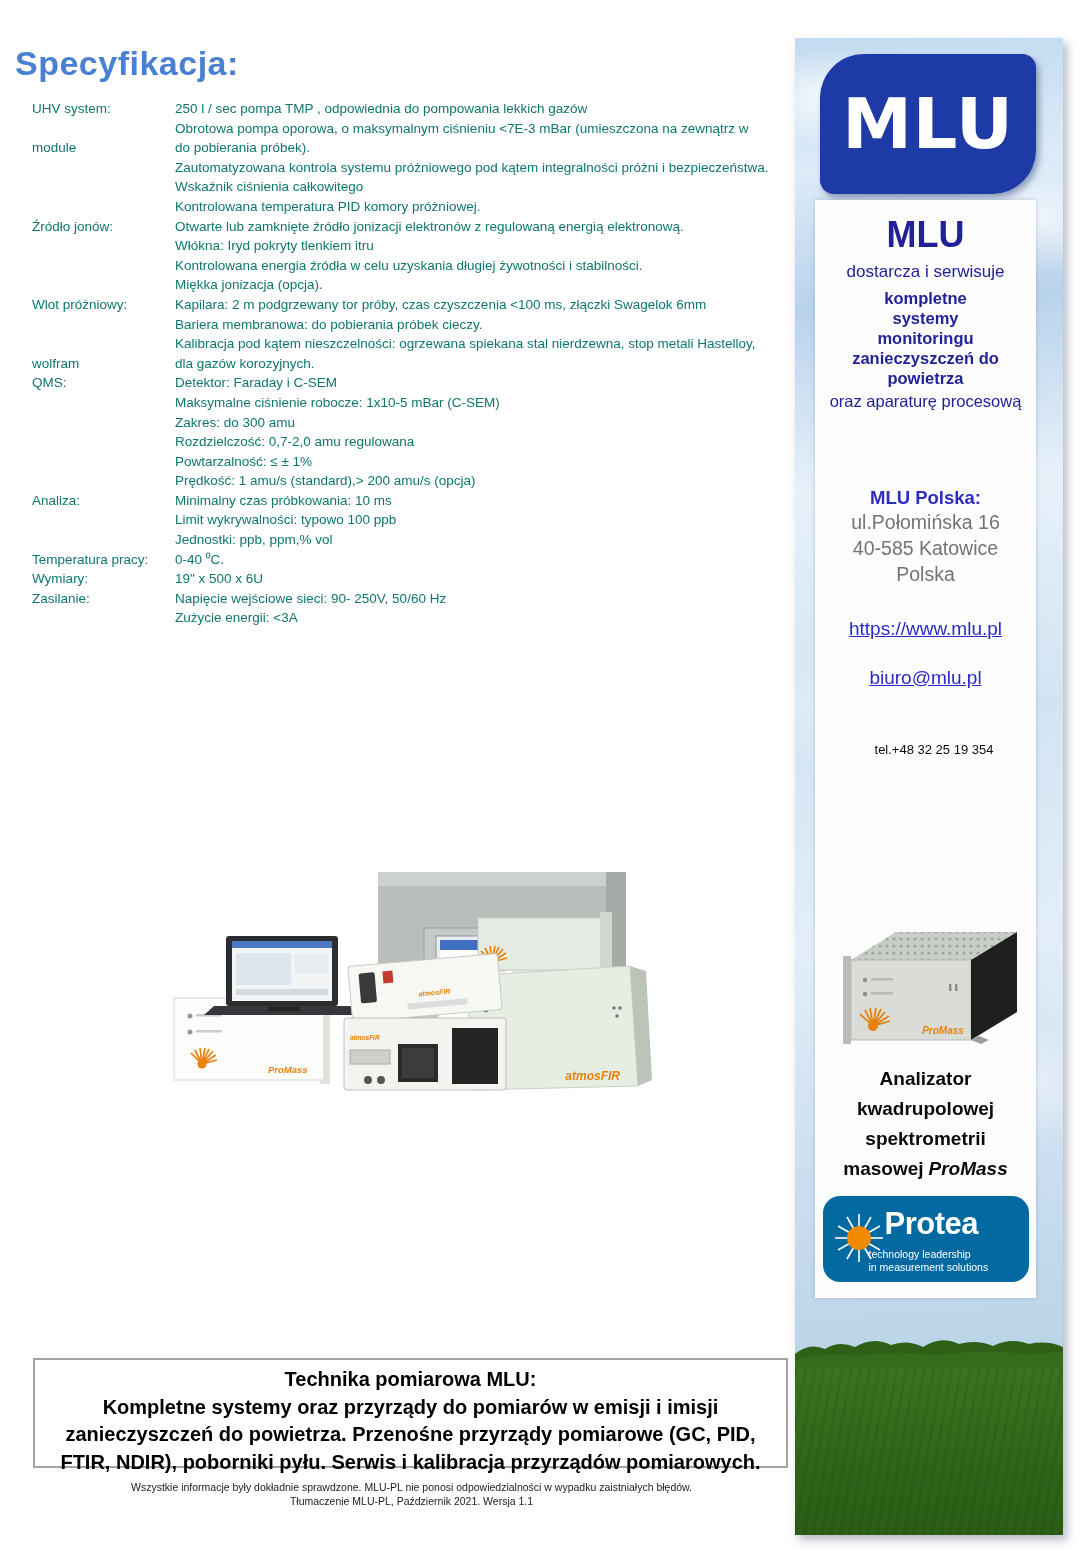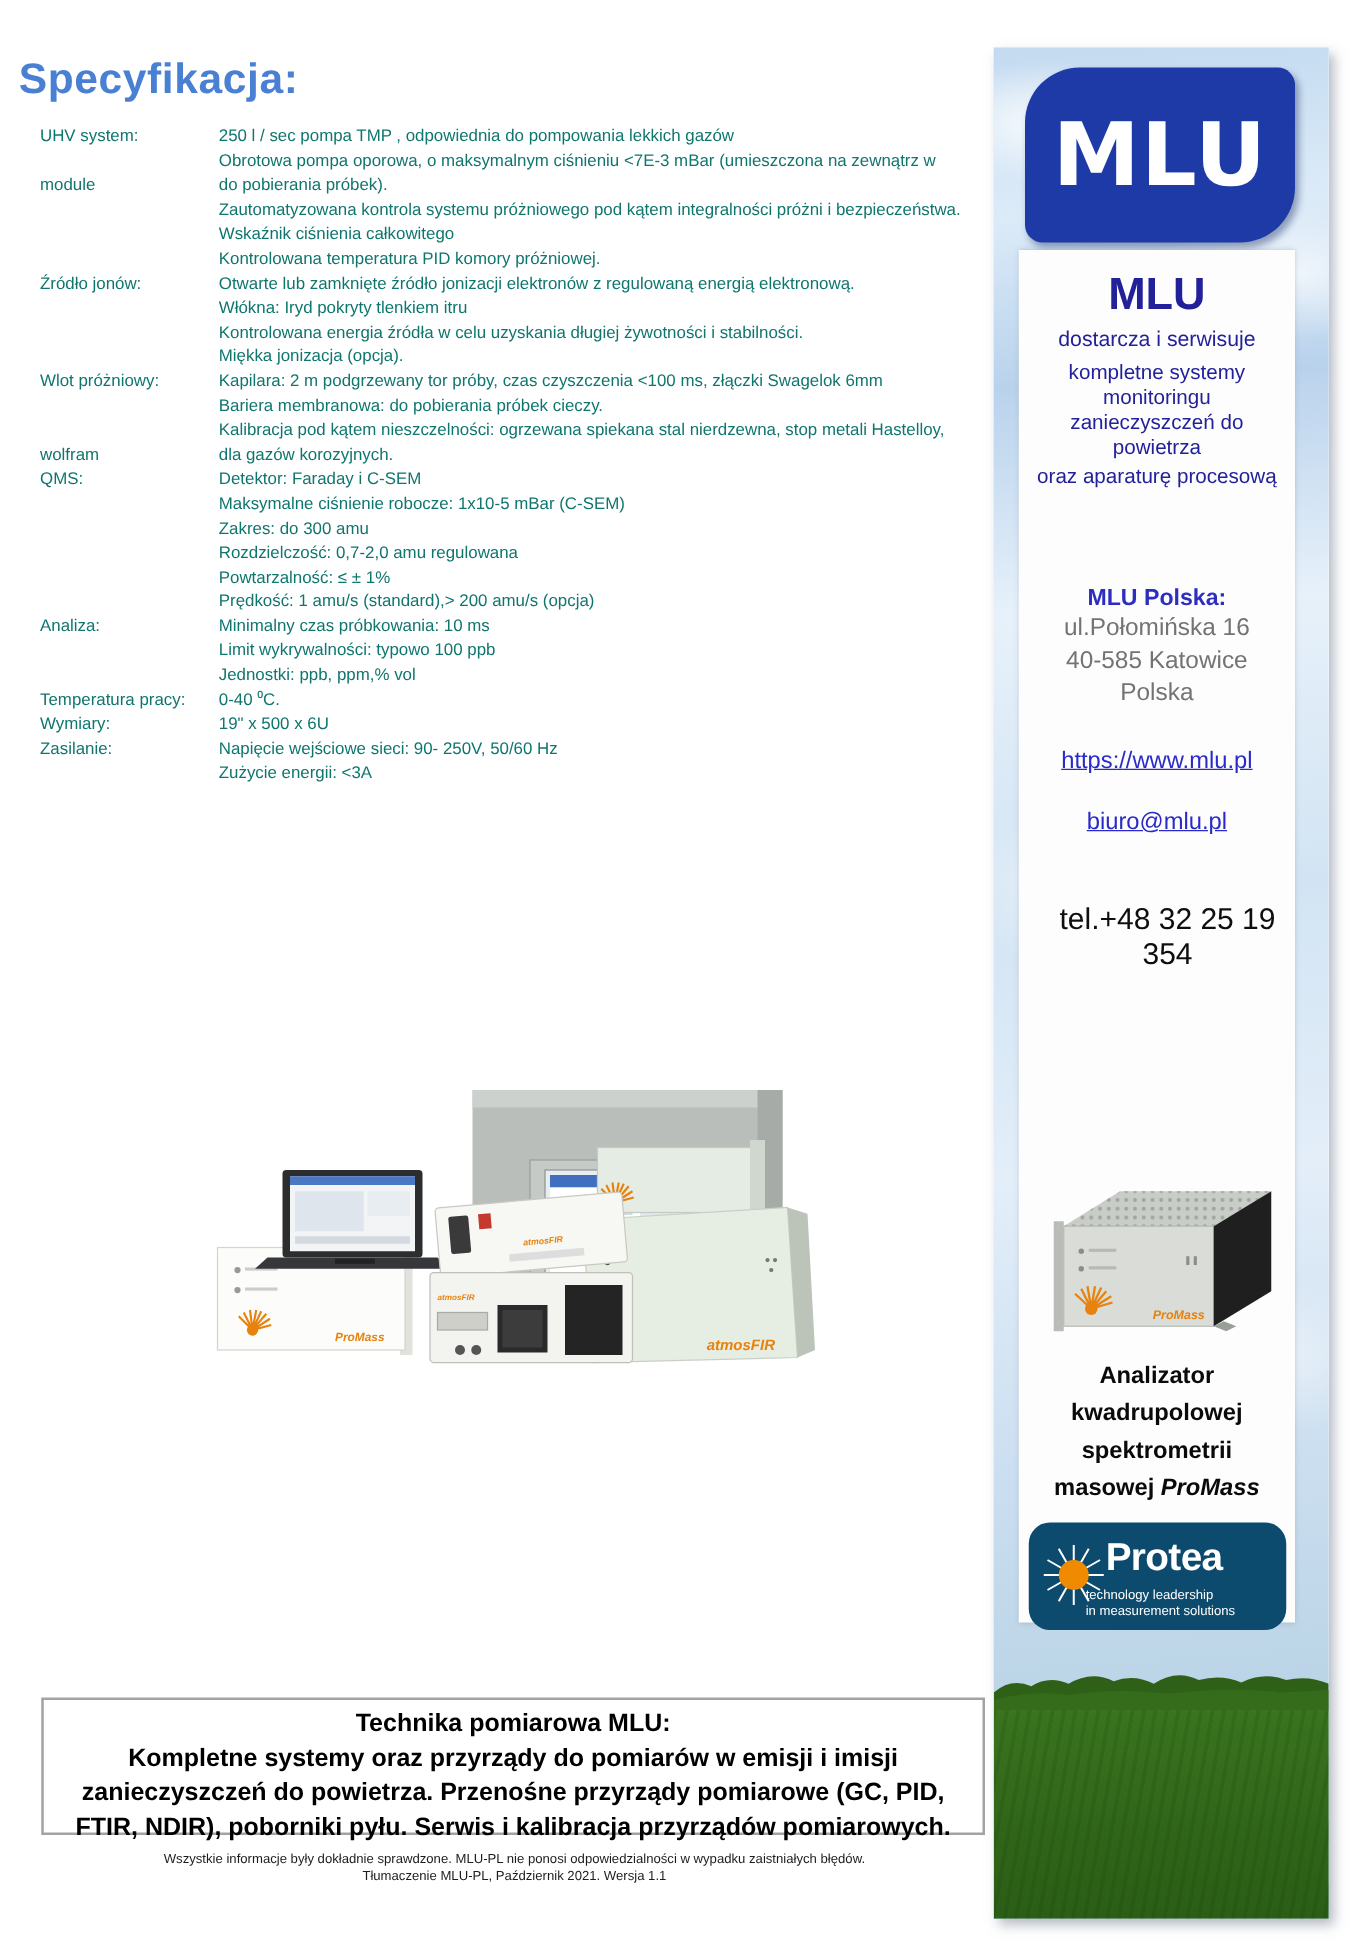--- a/index.html
+++ b/index.html
@@ -46,32 +46,32 @@
     border-radius:44px 14px 44px 14px;display:flex;align-items:center;justify-content:center;
     box-shadow:3px 4px 6px rgba(40,60,110,.45);
   }
   .mlu-logo span{font-size:70px;font-weight:bold;color:#fff;letter-spacing:1px;font-family:"DejaVu Sans",sans-serif;}
   .panel{
     position:absolute;left:20px;top:162px;width:221px;height:1098px;background:#fdfdfe;
     box-shadow:0 0 4px rgba(140,155,170,.55);text-align:center;box-sizing:border-box;
   }
   .panel .mlu-title{margin-top:14px;font-size:36px;font-weight:bold;color:#232199;}
   .panel .intro1{margin-top:6px;font-size:17px;color:#232199;}
-  .panel .intro2{margin-top:6px;font-size:16.5px;line-height:20px;color:#232199;width:150px;margin-left:auto;margin-right:auto;}
+  .panel .intro2{margin-top:6px;font-size:16.5px;line-height:20px;color:#232199;width:150px;margin-left:auto;margin-right:auto;font-weight:bold;}
   .panel .intro3{margin-top:4px;font-size:16.5px;color:#232199;}
   .panel .addr-title{margin-top:76px;font-size:18.5px;font-weight:bold;color:#2d2dc0;}
   .panel .addr-line{font-size:19.5px;line-height:26px;color:#737373;}
   .panel .link{display:block;margin-top:31px;font-size:19px;color:#2a2ac8;text-decoration:underline;}
   .panel .link2{margin-top:27px;}
-  .panel .phone{margin-top:53px;font-size:24px;color:#0e0e0e;padding-left:17px;}
+  .panel .phone{margin-top:53px;font-size:13px;color:#0e0e0e;padding-left:17px;}
   .panel .instrument{margin-top:165px;}
   .panel .caption{margin-top:6px;font-size:19px;font-weight:bold;line-height:30px;color:#0a0a0a;}
   .panel .caption .italic{font-style:italic;margin-left:5px;}
   .protea{
-    position:relative;width:206px;height:86px;margin:12px auto 0;background:#0c4a6e;border-radius:17px;
+    position:relative;width:206px;height:86px;margin:12px auto 0;background:#0369a1;border-radius:17px;
   }
   .protea .sun{position:absolute;left:8px;top:14px;}
   .protea .name{position:absolute;left:62px;top:10px;font-size:31px;font-weight:bold;color:#fff;letter-spacing:-.5px;}
   .protea .tag{position:absolute;left:46px;top:52px;text-align:left;font-size:10.5px;line-height:13px;color:#fff;}
   .treeline{position:absolute;left:0;right:0;bottom:167px;height:36px;}
   .field{
     position:absolute;left:0;right:0;bottom:0;height:167px;
     background:
       repeating-linear-gradient(100deg, rgba(20,60,8,.15) 0 3px, rgba(255,255,255,0) 3px 9px),
       linear-gradient(180deg,#3a741f 0%,#306619 55%,#2b5d16 100%);

